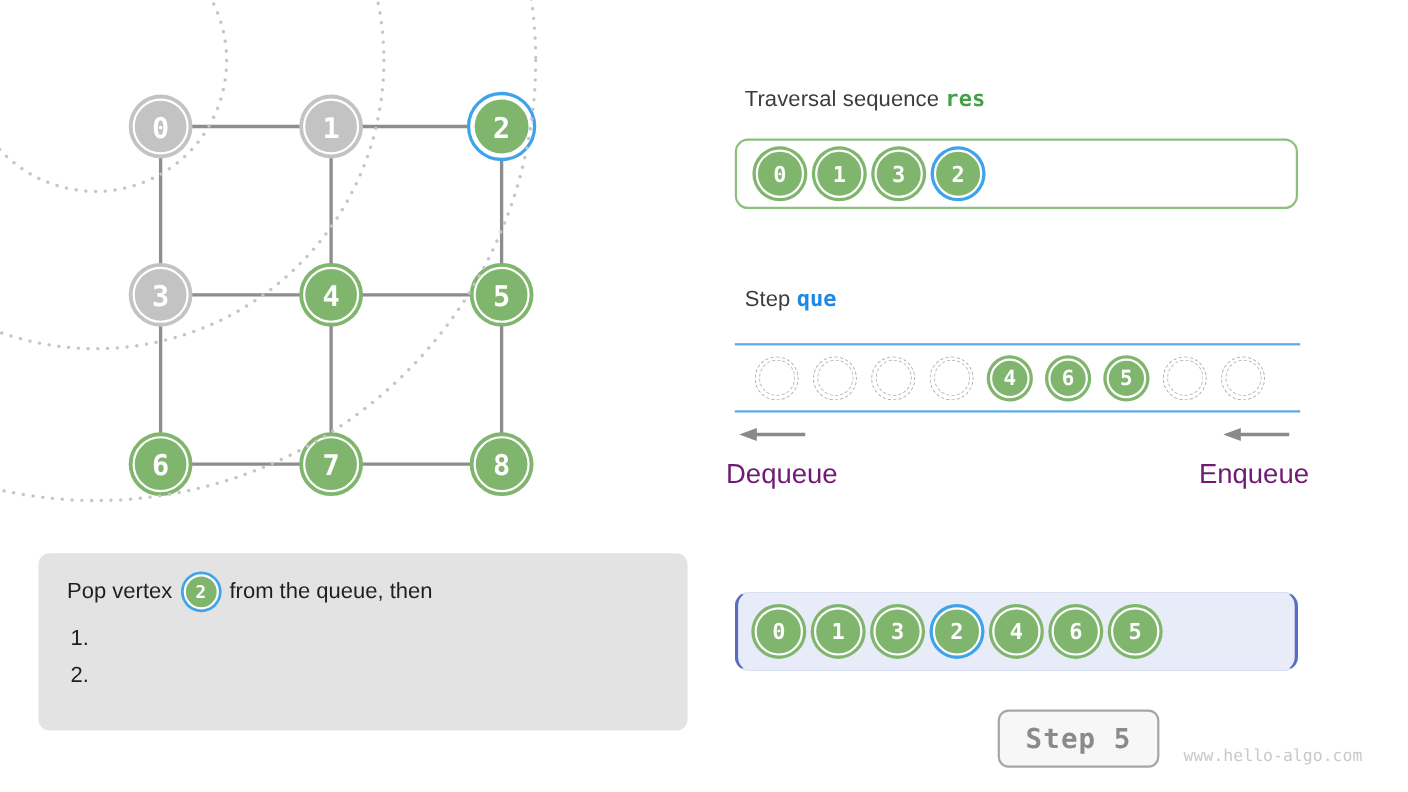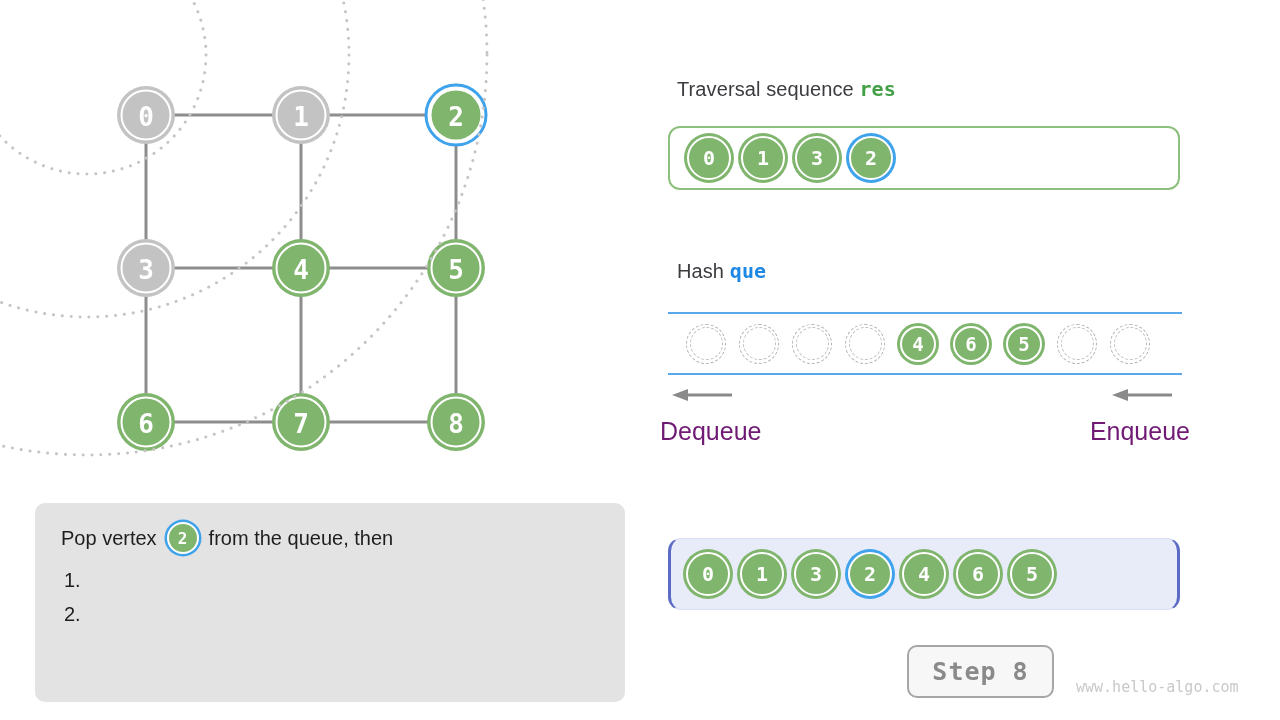--- a/index.html
+++ b/index.html
@@ -47,21 +47,21 @@
   
   #hash-box{
     left:668px;top:538px;width:512px;height:72px;box-sizing:border-box;
     background:#e8ecf8;border-radius:13px;
     border-left:3px solid #5b6cc5;border-right:3px solid #5b6cc5;
     border-top:1px solid #d9def2;border-bottom:1px solid #d9def2;
     display:flex;align-items:center;gap:10px;padding-left:15px;
   }
   
   #explain{
-    left:35px;top:503px;width:590px;height:199px;box-sizing:border-box;
+    left:35px;top:503px;width:590px;height:161px;box-sizing:border-box;
     background:#e3e3e3;border-radius:10px;padding:17px 18px 0 26px;
     font-size:20px;color:#1e1e1e;
   }
   #ex-line1{display:flex;align-items:center;gap:10px;margin-top:2px;}
   #ex-list{margin-top:15px;display:flex;flex-direction:column;gap:11px;}
   .li{display:flex;}
   .li .num{width:37px;flex:none;padding-left:3px;}
   .li .li-text{width:478px;line-height:28px;}
   .li code, #explain code{font-family:"DejaVu Sans Mono",monospace;font-weight:bold;font-size:20px;}
   
@@ -162,21 +162,21 @@
     <code class="code-green">res</code>
   </div>
   <div id="res-box" class="abs">
       <span class="chip">0</span>
       <span class="chip">1</span>
       <span class="chip">3</span>
       <span class="chip hl">2</span>
     </div>
 
   <div class="abs sec-title" style="left:677px;top:259px">
-    <span>Hash</span>
+    <span>Step</span>
     <code class="code-blue">que</code>
   </div>
   <div id="queue-strip" class="abs">
       <span class="slot empty"></span>
       <span class="slot empty"></span>
       <span class="slot empty"></span>
       <span class="slot empty"></span>
       <span class="slot">
         <span class="chip q">4</span>
       </span>
@@ -205,17 +205,17 @@
       <span class="chip">0</span>
       <span class="chip">1</span>
       <span class="chip">3</span>
       <span class="chip hl">2</span>
       <span class="chip">4</span>
       <span class="chip">6</span>
       <span class="chip">5</span>
     </div>
 
   <div id="step-btn" class="abs">
-    <span>Step 8</span>
+    <span>Step 5</span>
   </div>
   <div id="watermark" class="abs">www.hello-algo.com</div>
 
 </div>
 
 </body></html>

